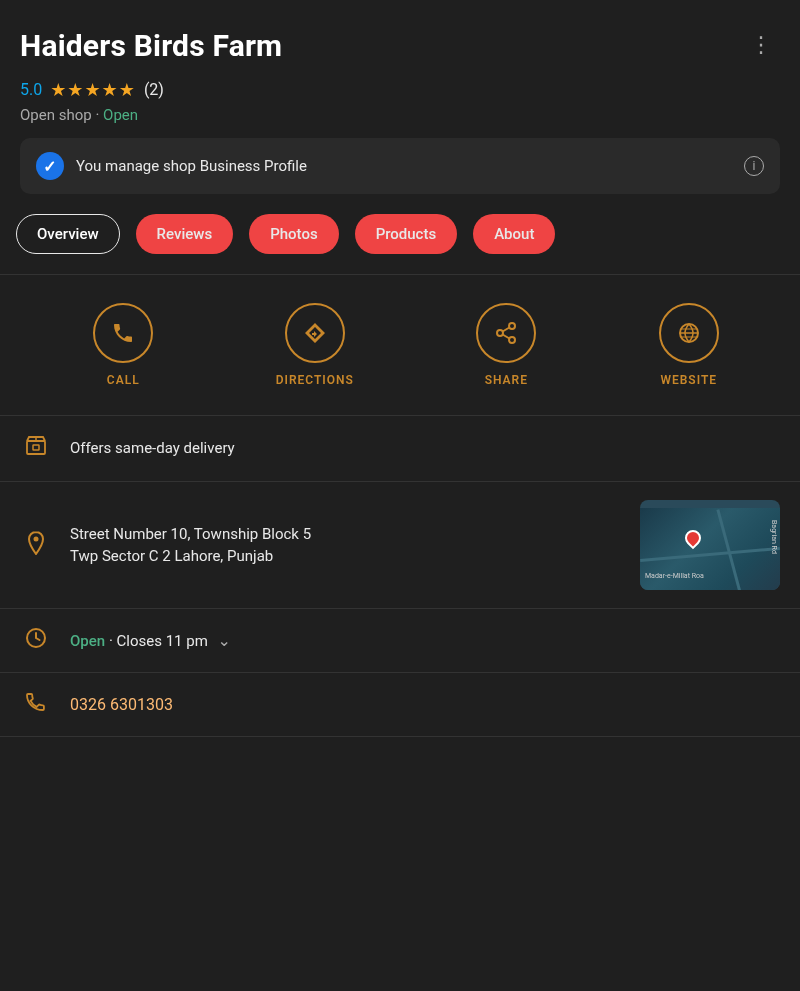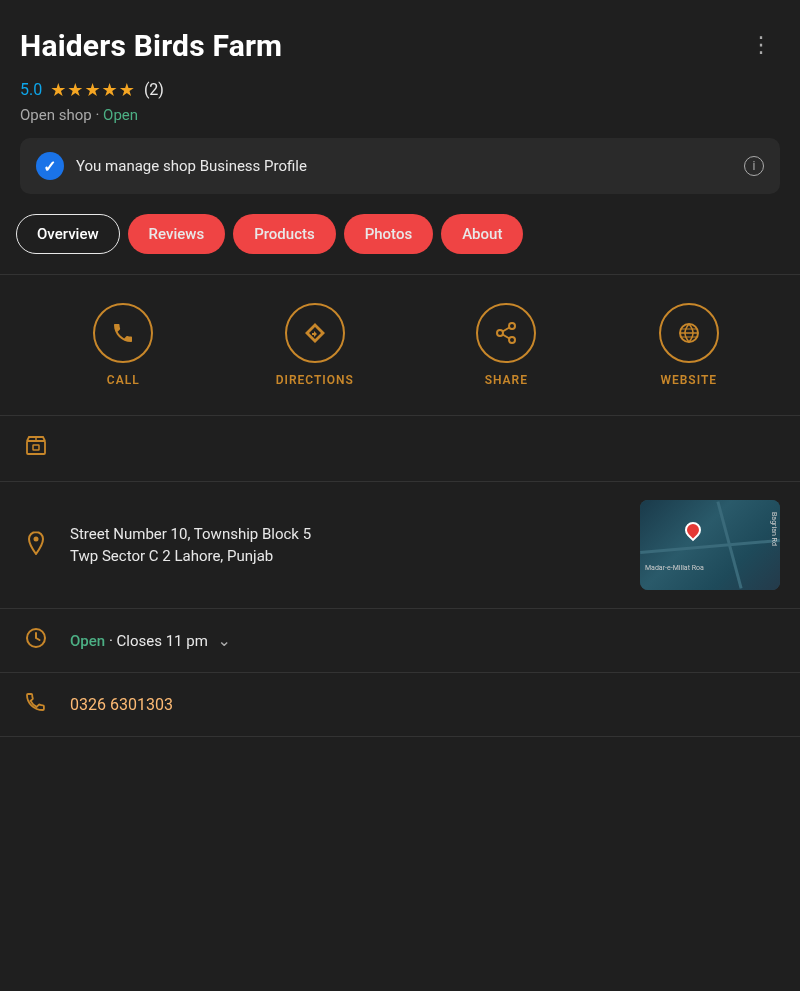--- a/index.html
+++ b/index.html
@@ -109,21 +109,21 @@
       display: flex;
       align-items: center;
       justify-content: center;
       color: #aaaaaa;
       font-size: 12px;
       cursor: pointer;
     }
 
     .tabs-container {
       display: flex;
-      gap: 8px;
+      gap: 16px;
       padding: 0 16px 20px 16px;
       overflow-x: auto;
       scrollbar-width: none;
     }
 
     .tabs-container::-webkit-scrollbar { display: none; }
 
     .tab {
       padding: 10px 20px;
       border-radius: 25px;
@@ -213,20 +213,21 @@
       flex-shrink: 0;
       background: #2a4a5a;
       position: relative;
     }
 
     .map-bg {
       width: 100%;
       height: 100%;
       background: linear-gradient(135deg, #1a3a4a 0%, #2a5a6a 40%, #1e4a5a 70%, #243a4a 100%);
       position: relative;
+      margin-top: 8px;
     }
 
     .map-road-1 {
       position: absolute;
       width: 3px;
       height: 100%;
       background: #3a6a7a;
       right: 35%;
       transform: rotate(-15deg);
     }
@@ -319,24 +320,24 @@
 </div>
 
 <div class="tabs-container">
   <div class="tab active">
     <span>Overview</span>
   </div>
   <div class="tab">
     <span>Reviews</span>
   </div>
   <div class="tab">
+    <span>Photos</span>
+  </div>
+  <div class="tab">
     <span>Products</span>
-  </div>
-  <div class="tab">
-    <span>Photos</span>
   </div>
   <div class="tab">
     <span>About</span>
   </div>
 </div>
 
 <div class="section-divider"></div>
 
 <div class="actions-row">
 
@@ -390,20 +391,21 @@
 
 <div class="info-row">
   <div class="info-icon-left">
     <svg width="24" height="24" viewBox="0 0 24 24" fill="none">
       <rect x="3" y="7" width="18" height="13" rx="1" fill="none" stroke="#c8872a" stroke-width="1.8"></rect>
       <path d="M3 7l2-4h14l2 4" fill="none" stroke="#c8872a" stroke-width="1.8"></path>
       <rect x="9" y="11" width="6" height="5" rx="0.5" fill="none" stroke="#c8872a" stroke-width="1.5"></rect>
       <line x1="12" y1="7" x2="12" y2="3" stroke="#c8872a" stroke-width="1.5"></line>
     </svg>
   </div>
+  <span class="info-text">Offers same-day delivery</span>
 </div>
 
 <div class="info-row">
   <div class="info-icon-left">
     <svg width="22" height="24" viewBox="0 0 22 24" fill="none">
       <path d="M11 1C7.13 1 4 4.13 4 8c0 5.25 7 15 7 15s7-9.75 7-15c0-3.87-3.13-7-7-7z" fill="none" stroke="#c8872a" stroke-width="2"></path>
       <circle cx="11" cy="8" r="2.5" fill="#c8872a"></circle>
     </svg>
   </div>
   <div class="info-text">

